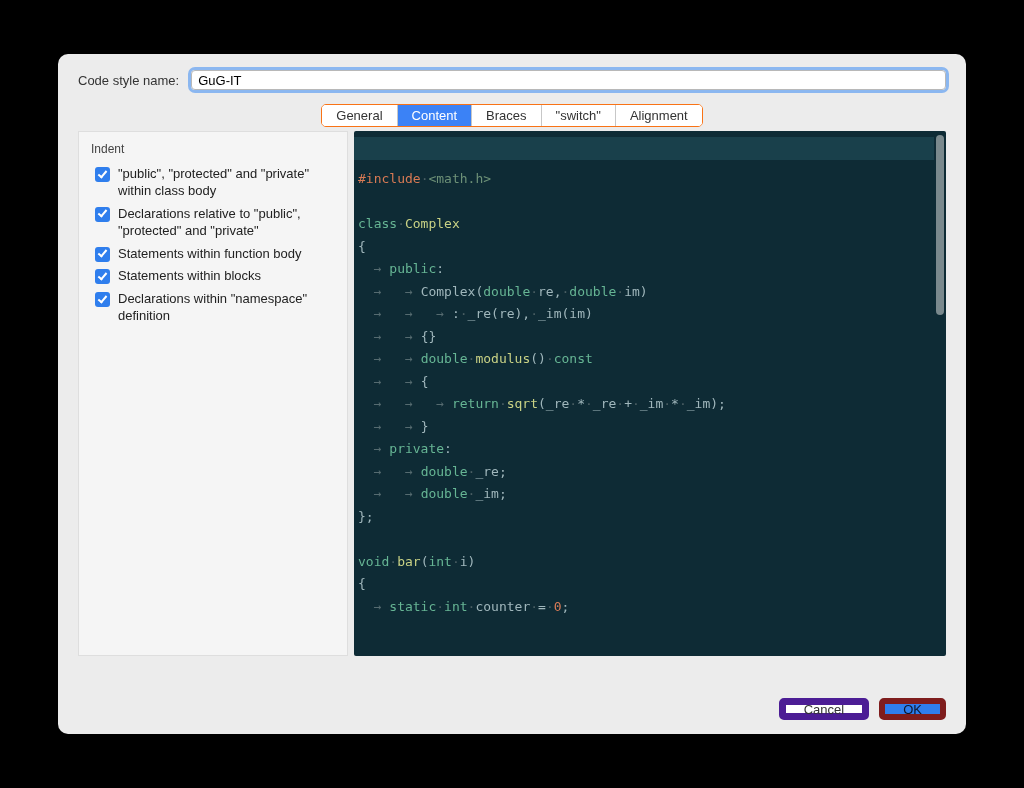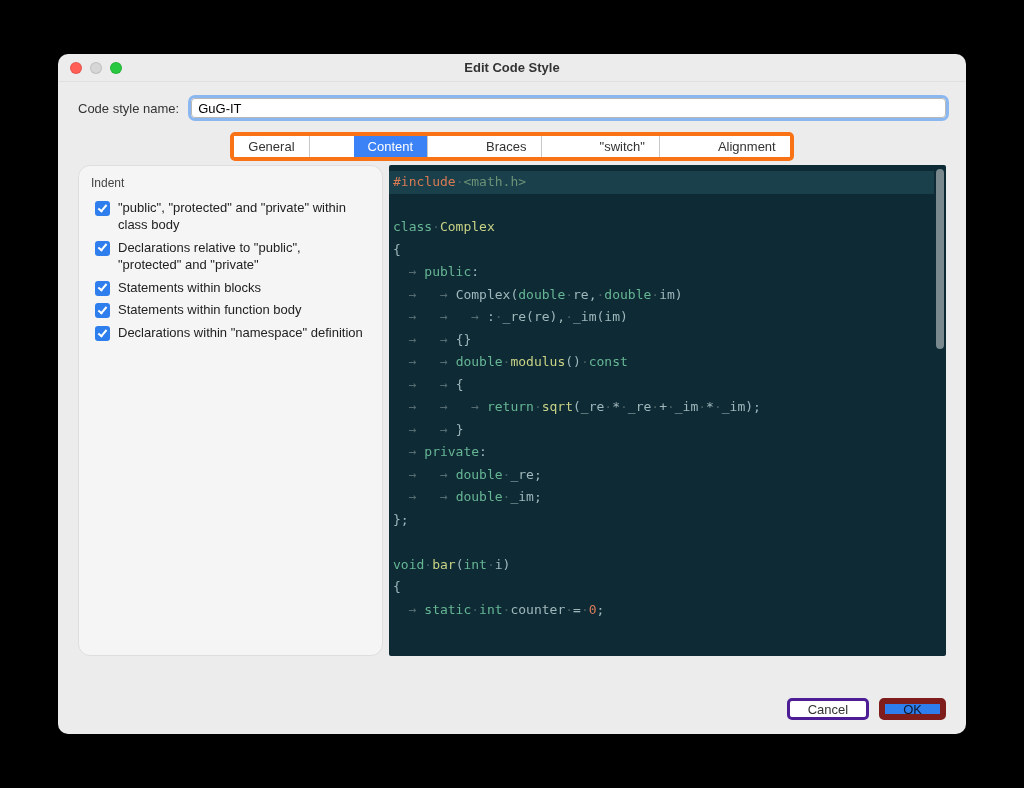--- a/index.html
+++ b/index.html
@@ -67,25 +67,24 @@
   outline-offset: 0px;
   background: #fff;
 }
 .tabs-row {
   display: flex;
   justify-content: center;
   margin-bottom: 4px;
 }
 .seg {
   display: inline-flex;
-  border: 4px solid #f97316;
+  border: 1px solid #f97316;
   border-radius: 5px;
   overflow: hidden;
   background: #fff;
-  gap: 44px;
 }
 .seg-item {
   padding: 3px 14px;
   font-size: 13px;
   border-right: 1px solid #c7c7c7;
   cursor: pointer;
   color: #333;
   background: #fff;
 }
 .seg-item:last-child { border-right: none; }
@@ -93,24 +92,24 @@
   background: #3b82f6;
   color: #fff;
 }
 .main-panel {
   flex: 1;
   display: flex;
   gap: 6px;
   min-height: 0;
 }
 .options-panel {
-  width: 305px;
+  width: 270px;
   background: #f5f5f5;
   border: 1px solid #dedede;
-  border-radius: 12px;
+  border-radius: 0;
   padding: 10px 12px;
 }
 .group-title { font-size: 12px; color: #444; margin-bottom: 8px; }
 .opt-list { display: flex; flex-direction: column; gap: 6px; padding: 2px 4px;}
 .opt-item { display: flex; align-items: flex-start; gap: 8px; }
 .chk {
   width: 15px; height: 15px;
   border-radius: 3px;
   background: #2f7eed;
   flex-shrink: 0;
@@ -143,21 +142,21 @@
   white-space: pre;
 }
 .highlight-line {
   position: absolute;
   left: 0; right: 12px;
   top: 6px;
   height: 22.5px;
   background: #19404b;
   z-index: 0;
 }
-.code-pre { position: relative; z-index: 1; }
+.code-pre { position: relative; z-index: 1; margin-top: 31px; }
 .scrollbar {
   position: absolute;
   right: 2px; top: 4px;
   width: 8px; height: 180px;
   background: #7a898d;
   border-radius: 4px;
 }
 .tok-pre { color: #d87a54; }
 .tok-inc { color: #6d9177; }
 .tok-kw { color: #66b594; }
@@ -178,35 +177,27 @@
 .btn {
   height: 22px;
   padding: 0 18px;
   border-radius: 5px;
   font-size: 13px;
   display: inline-flex;
   align-items: center;
   justify-content: center;
   cursor: pointer;
 }
-.btn-normal { background: #fff; border: 3px solid #4c1d95; color: #333; }
+.btn-normal { background: #fff; border: 7px solid #4c1d95; color: #333; }
 .btn-primary { background: #2f7eed; border: 6px solid #7f1d1d; color: #0f172a; }
 </style>
 </head>
 <body>
 
 <div class="window">
-  <div class="titlebar">
-    <div class="traffic-lights">
-      <div class="t-light t-close"></div>
-      <div class="t-light t-min"></div>
-      <div class="t-light t-max"></div>
-    </div>
-    <div class="title">Edit Code Style</div>
-  </div>
 
   <div class="content-area">
     <div class="name-row">
       <span class="name-label">Code style name:</span>
       <input class="name-input" type="text" value="GuG-IT" style="">
     </div>
 
     <div class="tabs-row">
       <div class="seg" id="tabs">
           <div class="seg-item">General</div>
@@ -224,25 +215,25 @@
             <div class="opt-item">
               <div class="chk"></div>
               <div class="opt-label">"public", "protected" and "private" within class body</div>
             </div>
             <div class="opt-item">
               <div class="chk"></div>
               <div class="opt-label">Declarations relative to "public", "protected" and "private"</div>
             </div>
             <div class="opt-item">
               <div class="chk"></div>
+              <div class="opt-label">Statements within function body</div>
+            </div>
+            <div class="opt-item">
+              <div class="chk"></div>
               <div class="opt-label">Statements within blocks</div>
-            </div>
-            <div class="opt-item">
-              <div class="chk"></div>
-              <div class="opt-label">Statements within function body</div>
             </div>
             <div class="opt-item">
               <div class="chk"></div>
               <div class="opt-label">Declarations within "namespace" definition</div>
             </div>
           </div>
       </div>
 
       <div class="code-preview">
         <div class="highlight-line"></div>

